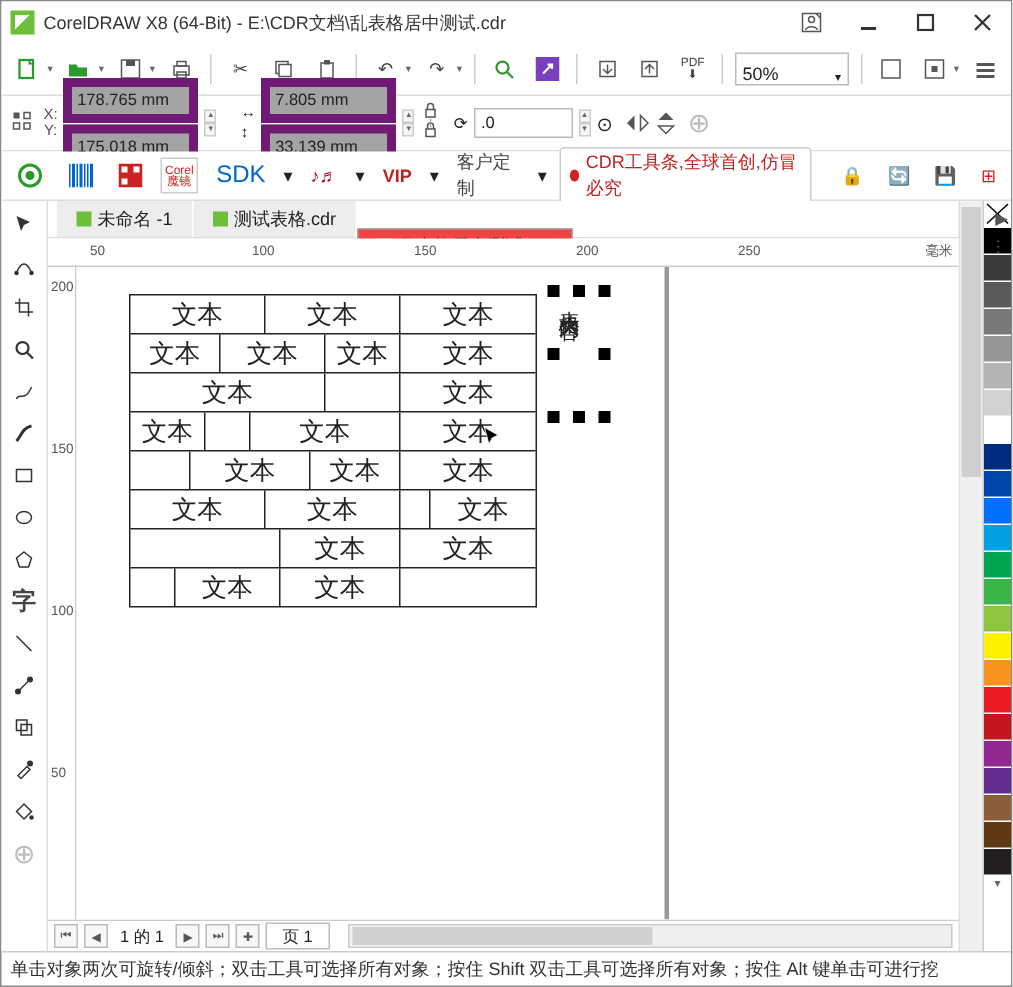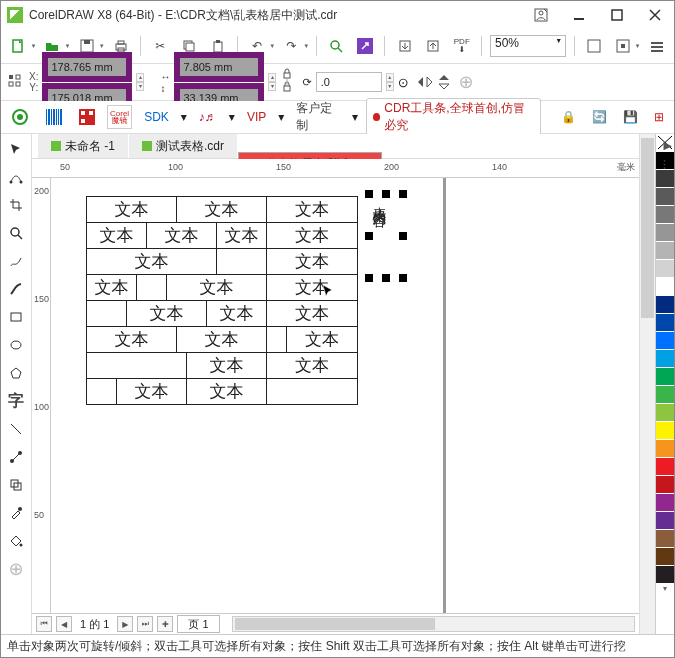--- a/index.html
+++ b/index.html
@@ -9,32 +9,32 @@
 .titlebar .app-icon::after{content:"";position:absolute;inset:3px;background:linear-gradient(135deg,#fff 0 50%,transparent 50%)}
 .titlebar .title{flex:1;white-space:nowrap;overflow:hidden;text-overflow:ellipsis;color:#333}
 .titlebar .winbtns{display:flex;gap:12px;align-items:center}
 .titlebar .winbtn{width:26px;height:20px;display:flex;align-items:center;justify-content:center;color:#333;font-size:12px}
 .menubar{display:flex;padding:2px 8px;border-bottom:1px solid #ddd;gap:8px;background:#fff}
 .menubar .mi{padding:2px 6px;cursor:default}
 .toolbar{display:flex;align-items:center;padding:2px 6px;border-bottom:1px solid #ddd;gap:6px;height:30px;background:#fff}
 .toolbar .sep{width:1px;height:20px;background:#ccc;margin:0 2px}
 .toolbar .btn{width:22px;height:22px;display:flex;align-items:center;justify-content:center;color:#444;border:1px solid transparent;border-radius:2px}
 .toolbar .dd{font-size:7px;color:#666;margin-left:-4px}
-.toolbar .zoom{width:70px;height:20px;border:1px solid #bbb;display:flex;align-items:flex-start;padding:0 4px;font-size:12px;gap:6px}
+.toolbar .zoom{width:70px;height:20px;border:1px solid #bbb;display:flex;align-items:flex-end;padding:0 4px;font-size:12px;gap:6px}
 .green{color:#2a9a2a}
 .propbar{display:flex;align-items:center;padding:2px 6px;border-bottom:1px solid #ddd;gap:4px;height:32px;background:#fff;font-size:11px}
 .propbar .xy{display:flex;flex-direction:column;gap:0;align-items:center;font-size:10px;color:#555}
 .propbar .field{width:72px;height:14px;border:6px solid #701a75;background:#a3a3a3;padding:2px 3px;font-size:11px;display:flex;align-items:center}
 .propbar .col{display:flex;flex-direction:column;gap:1px}
 .propbar .spin{width:8px;display:flex;flex-direction:column}
 .spin .s{height:7px;font-size:6px;line-height:6px;text-align:center;color:#666;border:1px solid #ccc;background:#f6f6f6}
 .propbar .rot{width:56px;height:18px;border:1px solid #bbb;padding:0 4px;display:flex;align-items:center}
 .plugbar{display:flex;align-items:center;padding:2px 6px;border-bottom:1px solid #ddd;height:28px;background:#fff;gap:8px;font-size:12px}
 .plugbar .pbtn{height:20px;display:flex;align-items:center;padding:0 4px;gap:2px}
-.plugbar .vip{color:#c02020;font-weight:normal}
+.plugbar .vip{color:#c02020;font-weight:bold}
 .plugbar .cust{color:#444}
 .plugbar .red-pill{background:#fff;border:1px solid #ccc;border-radius:3px;padding:1px 6px;display:flex;align-items:center;gap:4px}
 .plugbar .red-dot{width:8px;height:8px;border-radius:50%;background:#d02020}
 .plugbar .red-text{color:#c02020}
 .strip{display:flex;flex:1;min-height:0}
 .ltool{width:30px;border-right:1px solid #ddd;display:flex;flex-direction:column;align-items:center;padding-top:4px;gap:6px;background:#fff}
 .ltool .tb{width:22px;height:22px;display:flex;align-items:center;justify-content:center;color:#444;font-size:14px}
 .mid{flex:1;display:flex;flex-direction:column;min-width:0}
 .tabs{display:flex;align-items:flex-end;height:24px;background:#fff;border-bottom:1px solid #ddd;padding-left:6px;gap:0}
 .tabs .tab{height:22px;display:flex;align-items:center;padding:0 12px;font-size:12px;border:1px solid transparent;background:#ededed;margin-right:1px}
@@ -297,21 +297,21 @@
       </div>
     <div class="pbtn">
         <svg width="16" height="16">
           <rect width="16" height="16" fill="#c22"></rect>
           <rect x="2" y="2" width="4" height="4" fill="#fff"></rect>
           <rect x="10" y="2" width="4" height="4" fill="#fff"></rect>
           <rect x="2" y="10" width="4" height="4" fill="#fff"></rect>
         </svg>
       </div>
     <div class="pbtn" style="font-size:8px;color:#c22;line-height:7px;text-align:center;border:1px solid #ccc;padding:1px 2px">Corel<br>魔镜</div>
-    <div class="pbtn" style="font-size:12px;color:#06c">SDK</div>
+    <div class="pbtn" style="font-size:16px;color:#06c">SDK</div>
       <span class="dd">▾</span>
     <div class="pbtn" style="color:#a02">♪♬</div>
       <span class="dd">▾</span>
     <div class="pbtn vip">VIP</div>
       <span class="dd">▾</span>
     <div class="pbtn cust">客户定制</div>
       <span class="dd">▾</span>
     <div class="red-pill">
         <span class="red-dot"></span>
         <span class="red-text">CDR工具条,全球首创,仿冒必究</span>
@@ -412,21 +412,21 @@
           <div class="tab"><span class="ti"></span>未命名 -1</div>
           <div class="tab"><span class="ti"></span>测试表格.cdr</div>
           <div class="tab active"><span class="ti"></span>乱表格居中测试.cdr</div>
         </div>
       <div class="ruler-h">
         <div class="rh-inner" id="rh">
             <span class="tick" style="left: 0px;">50</span>
             <span class="tick" style="left: 108px;">100</span>
             <span class="tick" style="left: 216px;">150</span>
             <span class="tick" style="left: 324px;">200</span>
-            <span class="tick" style="left: 432px;">140</span>
+            <span class="tick" style="left: 432px;">250</span>
           </div>
         <div class="unit">毫米</div>
       </div>
       <div class="canvas-area">
         <div class="ruler-v" id="rv">
             <span class="tick" style="top: 8px;">200</span>
             <span class="tick" style="top: 116px;">150</span>
             <span class="tick" style="top: 224px;">100</span>
             <span class="tick" style="top: 332px;">50</span>
           </div>

